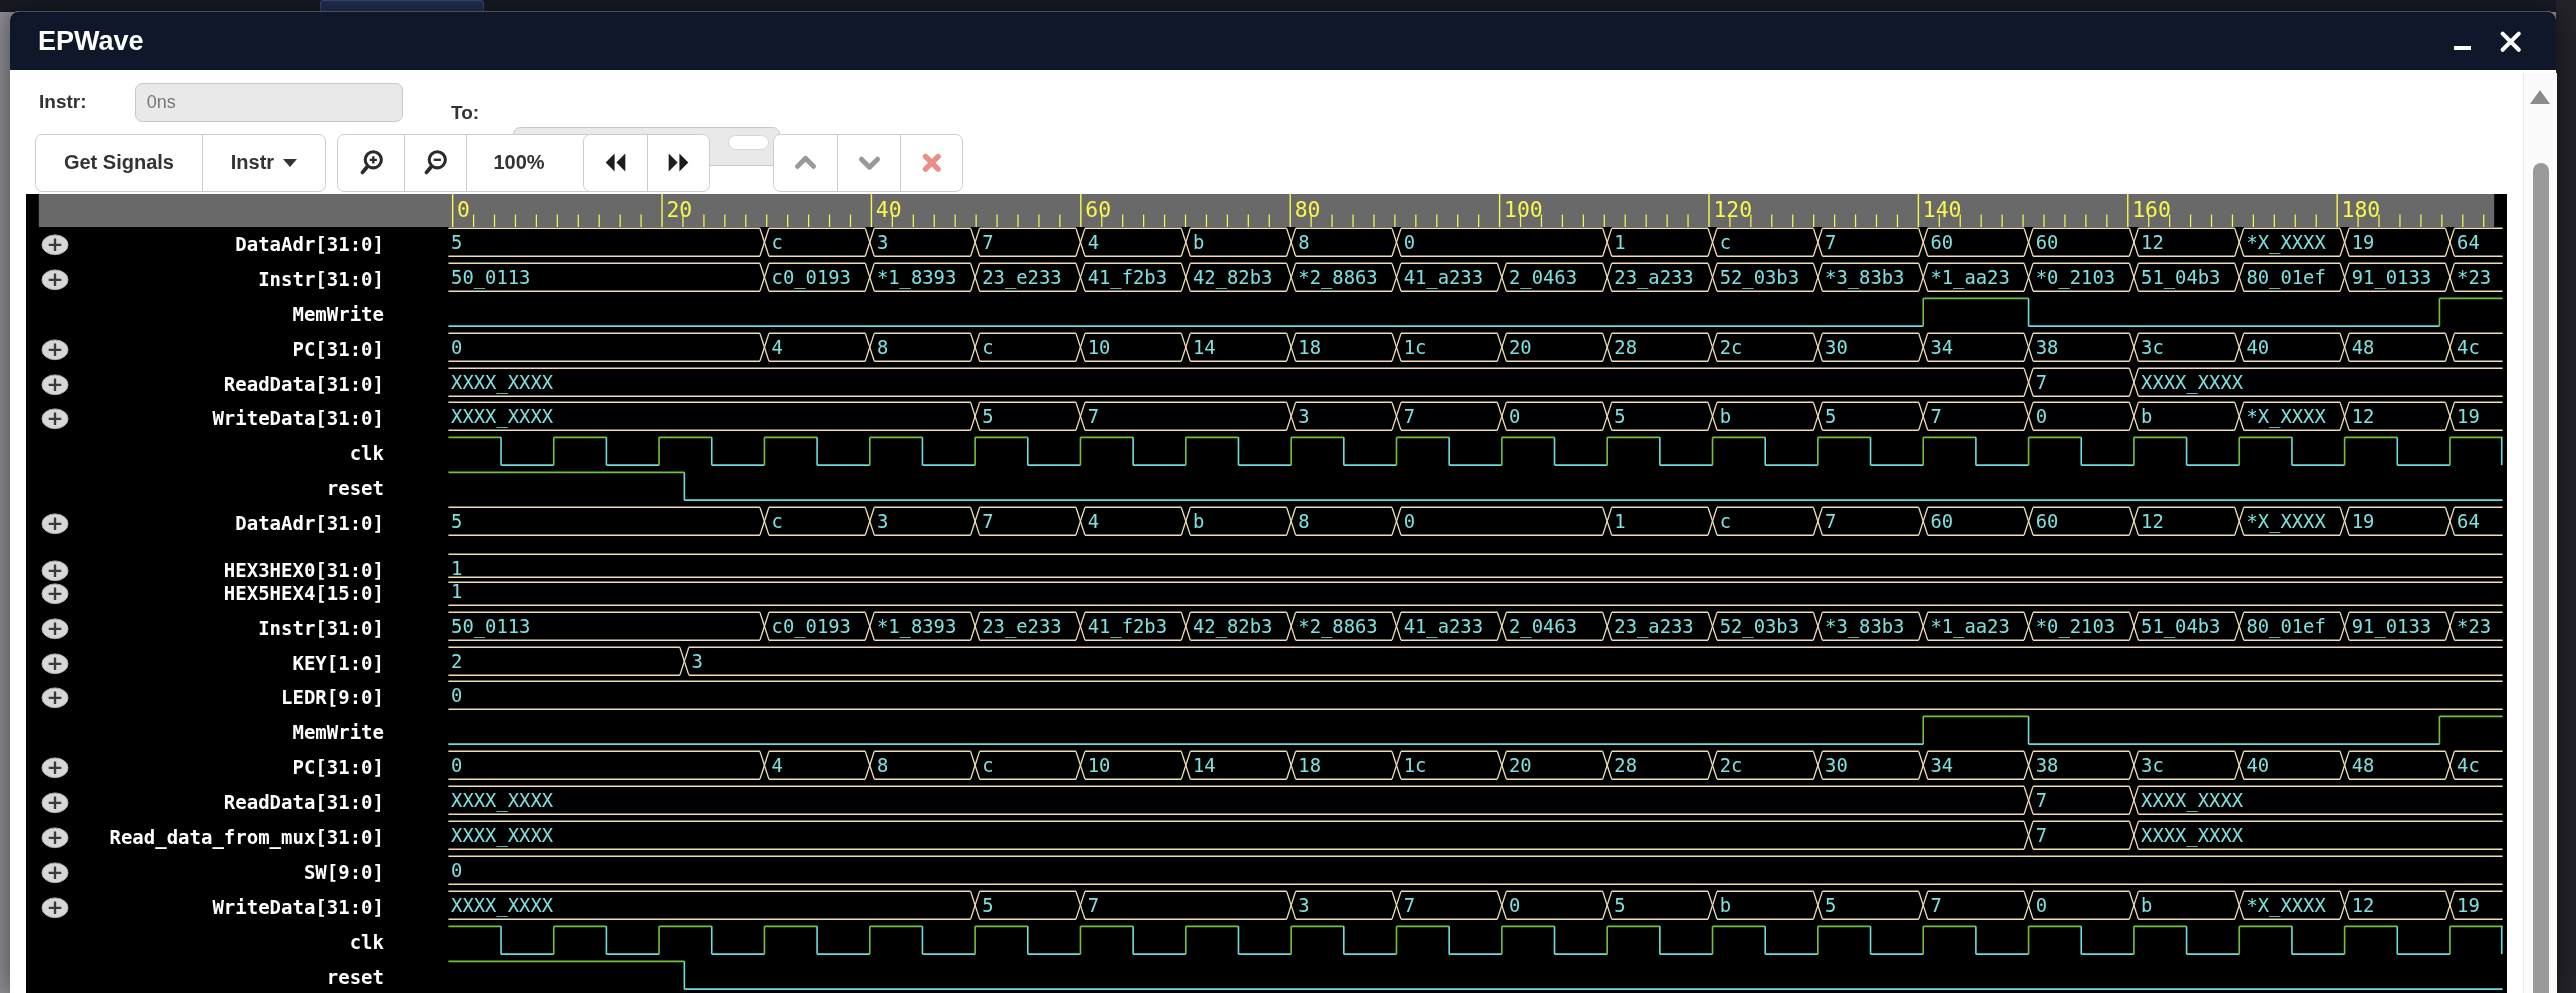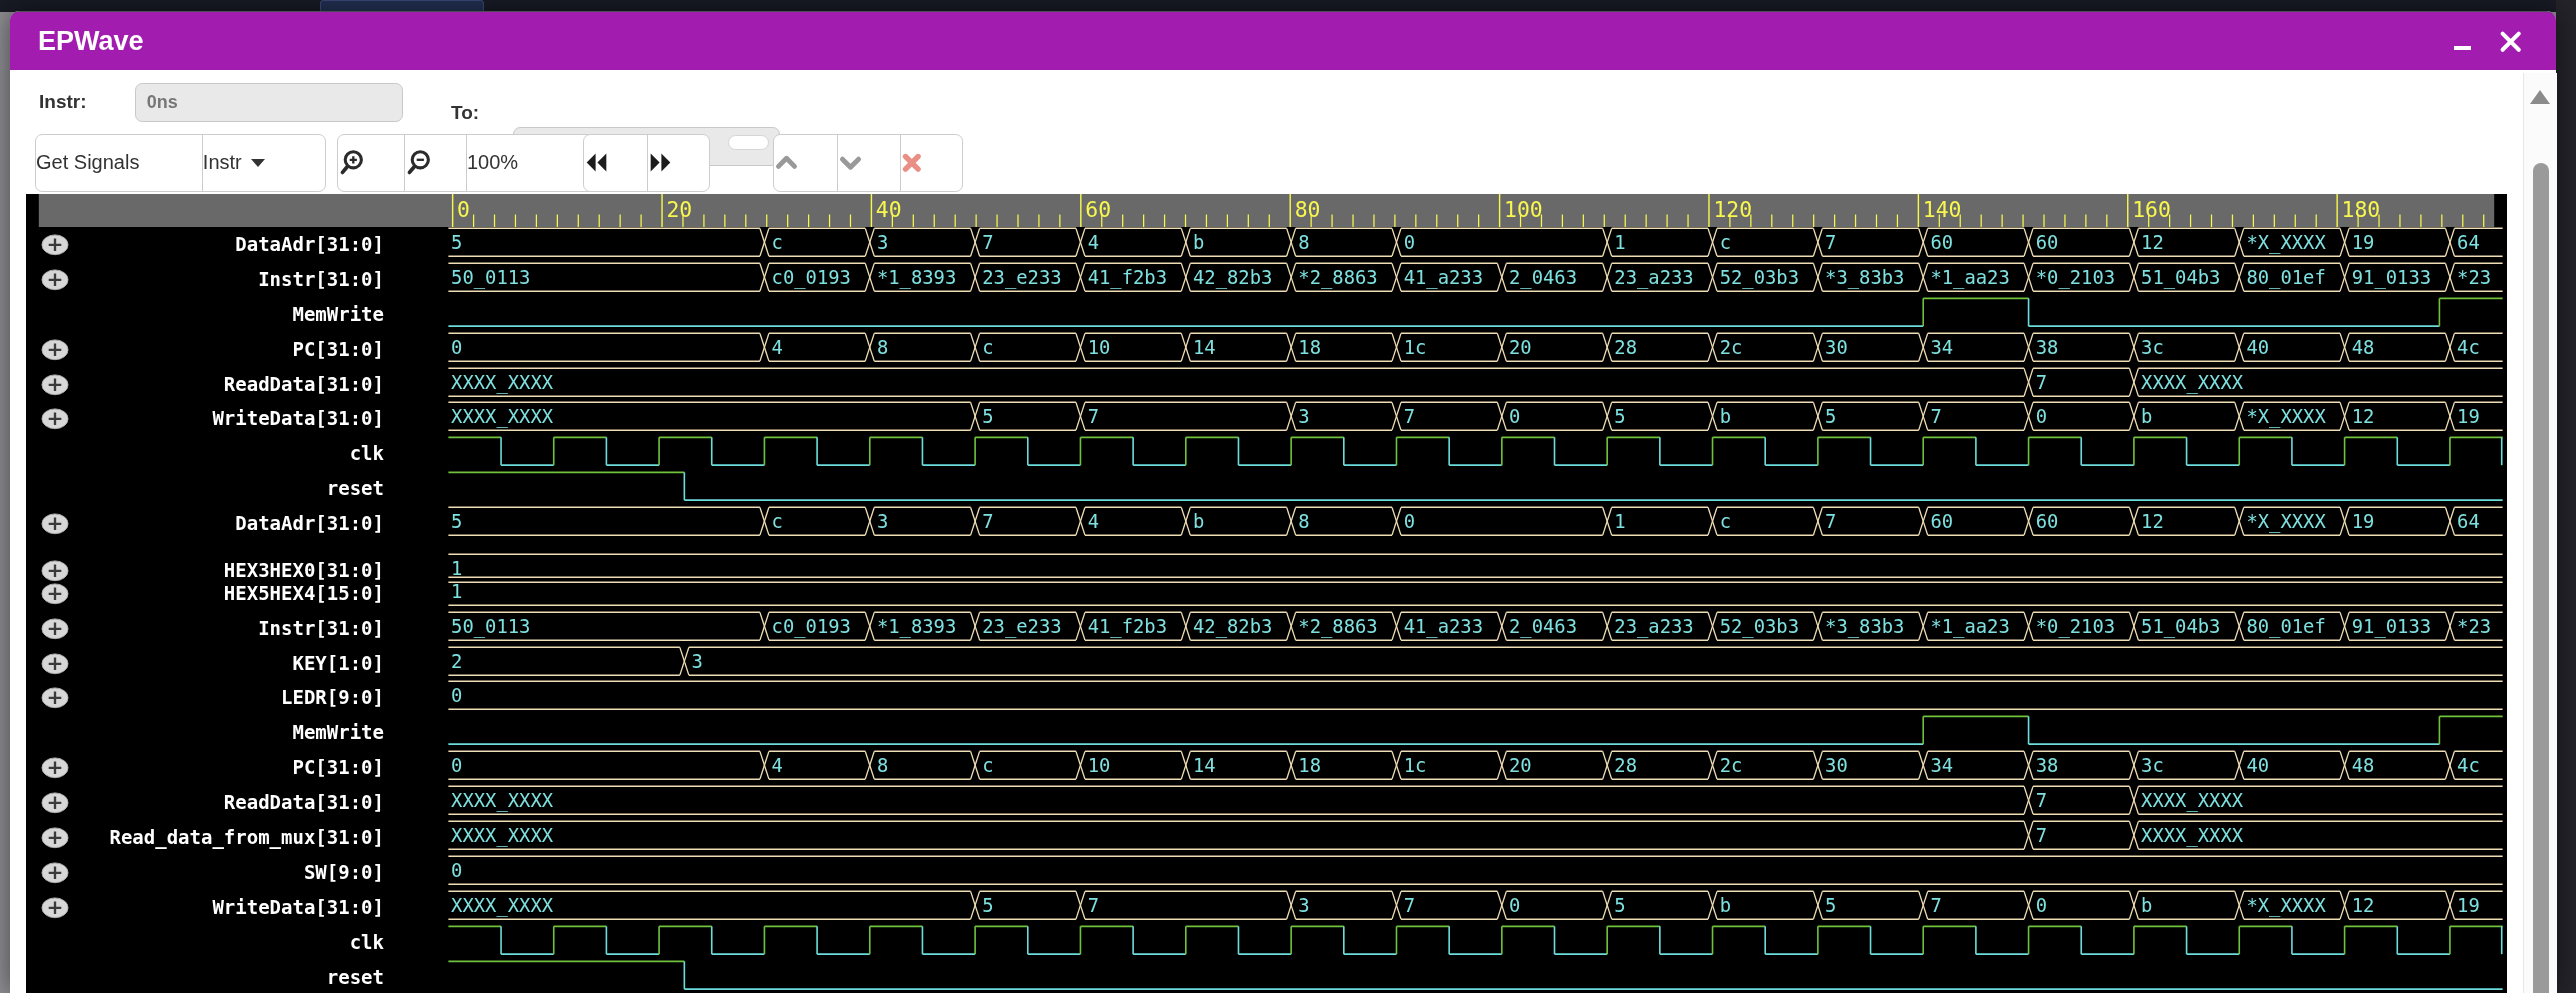--- a/index.html
+++ b/index.html
@@ -5,37 +5,37 @@
   html,body{margin:0;padding:0;}
   body{width:2576px;height:993px;overflow:hidden;background:#8e8e93;
        font-family:"Liberation Sans",sans-serif;position:relative;}
   .bg-top{position:absolute;left:0;top:0;width:2576px;height:11.7px;background:#181b25;}
   .bg-top-widget{position:absolute;left:320px;top:0;width:162px;height:11.7px;background:#223052;border:0.9px solid #3a4a7a;border-bottom:none;border-radius:3.6px 3.6px 0 0;}
   .bg-left{position:absolute;left:0;top:11.7px;width:10px;height:982px;background:#8e8e93;}
   .bg-right{position:absolute;left:2556px;top:0;width:20px;height:993px;background:#232329;}
 
   .modal{position:absolute;left:10px;top:10.8px;width:2546px;height:982px;background:#ffffff;
          border-radius:9px 9px 0 0;box-shadow:0 0 27px rgba(0,0,0,.5);}
-  .titlebar{position:absolute;left:0;top:0;width:100%;height:59px;background:#a21caf;
+  .titlebar{position:absolute;left:0;top:0;width:100%;height:59px;background:#0f172a;
             border-radius:9px 9px 0 0;border-top:1.8px solid #4e4e52;box-sizing:border-box;}
   .title{position:absolute;left:28px;top:14.4px;color:#ffffff;font-size:27px;font-weight:bold;}
   .win-btn{position:absolute;cursor:pointer;}
   .min-btn{left:2444px;top:34px;width:20px;height:7.2px;}
   .min-btn .bar{width:17px;height:4.5px;background:#fff;}
   .close-btn{left:2489px;top:18px;width:23.4px;height:23.4px;}
 
   .lbl{position:absolute;font-size:19px;font-weight:bold;color:#333;line-height:23.4px;}
   .tfield{position:absolute;top:72px;height:39px;background:#e9e9e9;border:0.9px solid #c8c8c8;
           border-radius:7.2px;font-size:18px;color:#777;padding:0 10.8px;box-sizing:border-box;
-          font-family:"Liberation Sans",sans-serif;outline:none;font-weight:bold;}
+          font-family:"Liberation Sans",sans-serif;outline:none;}
 
   .grp{position:absolute;top:123px;height:58px;background:#fff;border:0.9px solid #ccc;
        border-radius:7.2px;display:flex;box-sizing:border-box;}
-  .cell{display:flex;align-items:center;justify-content:flex-start;font-size:20px;color:#333;
-        cursor:pointer;box-sizing:border-box;}
+  .cell{display:flex;align-items:center;justify-content:center;font-size:20px;color:#333;
+        cursor:pointer;box-sizing:border-box;font-weight:bold;}
   .cell + .cell{border-left:0.9px solid #ccc;}
   .caret{width:0;height:0;border-left:7.2px solid transparent;border-right:7.2px solid transparent;
          border-top:8px solid #333;margin-left:9px;}
   .pill{position:absolute;left:718px;top:124px;width:41px;height:15.3px;background:#fff;
         border:1.8px solid #d5d5d5;border-radius:8px;box-sizing:border-box;}
 
   .panel{position:absolute;left:16px;top:183px;width:2481px;height:799px;background:#000;overflow:hidden;}
   .ruler{position:absolute;left:0;top:0;}
   .rows{position:absolute;left:0;top:33px;width:2209px;height:766px;}
   .sigrow{position:absolute;left:0;width:2481px;height:35px;}

